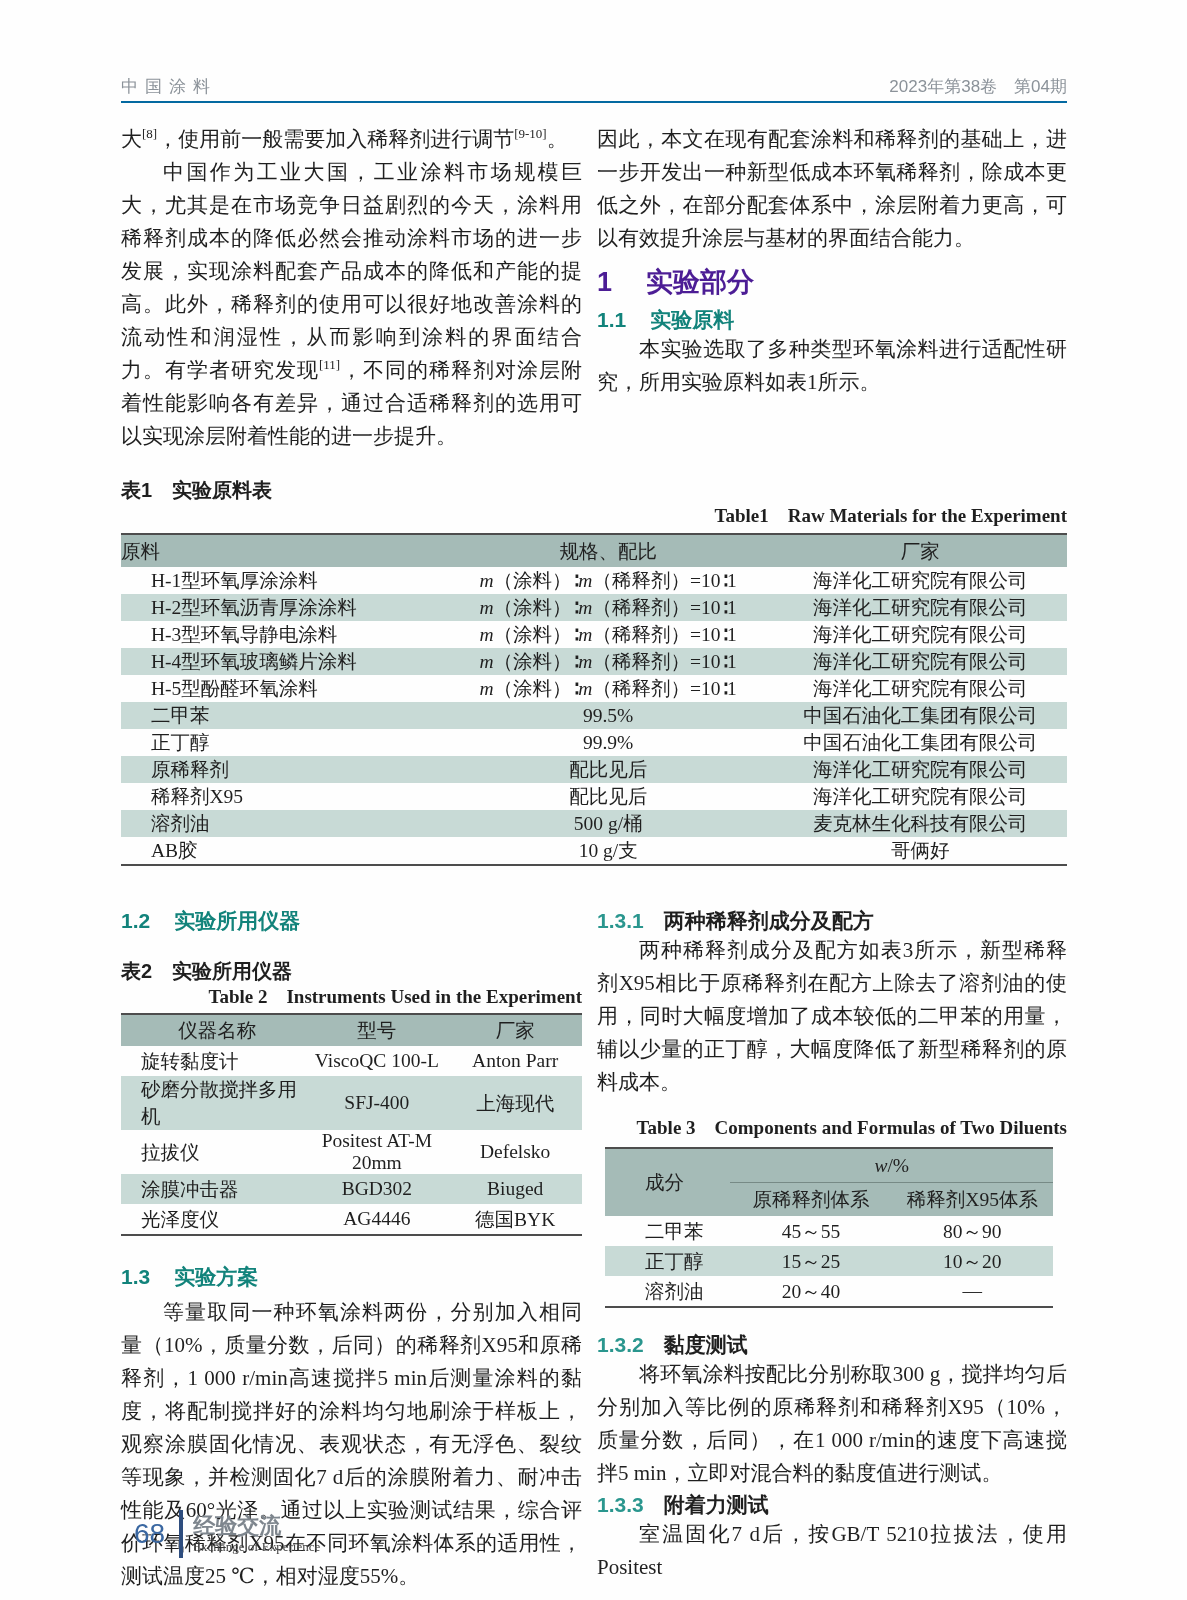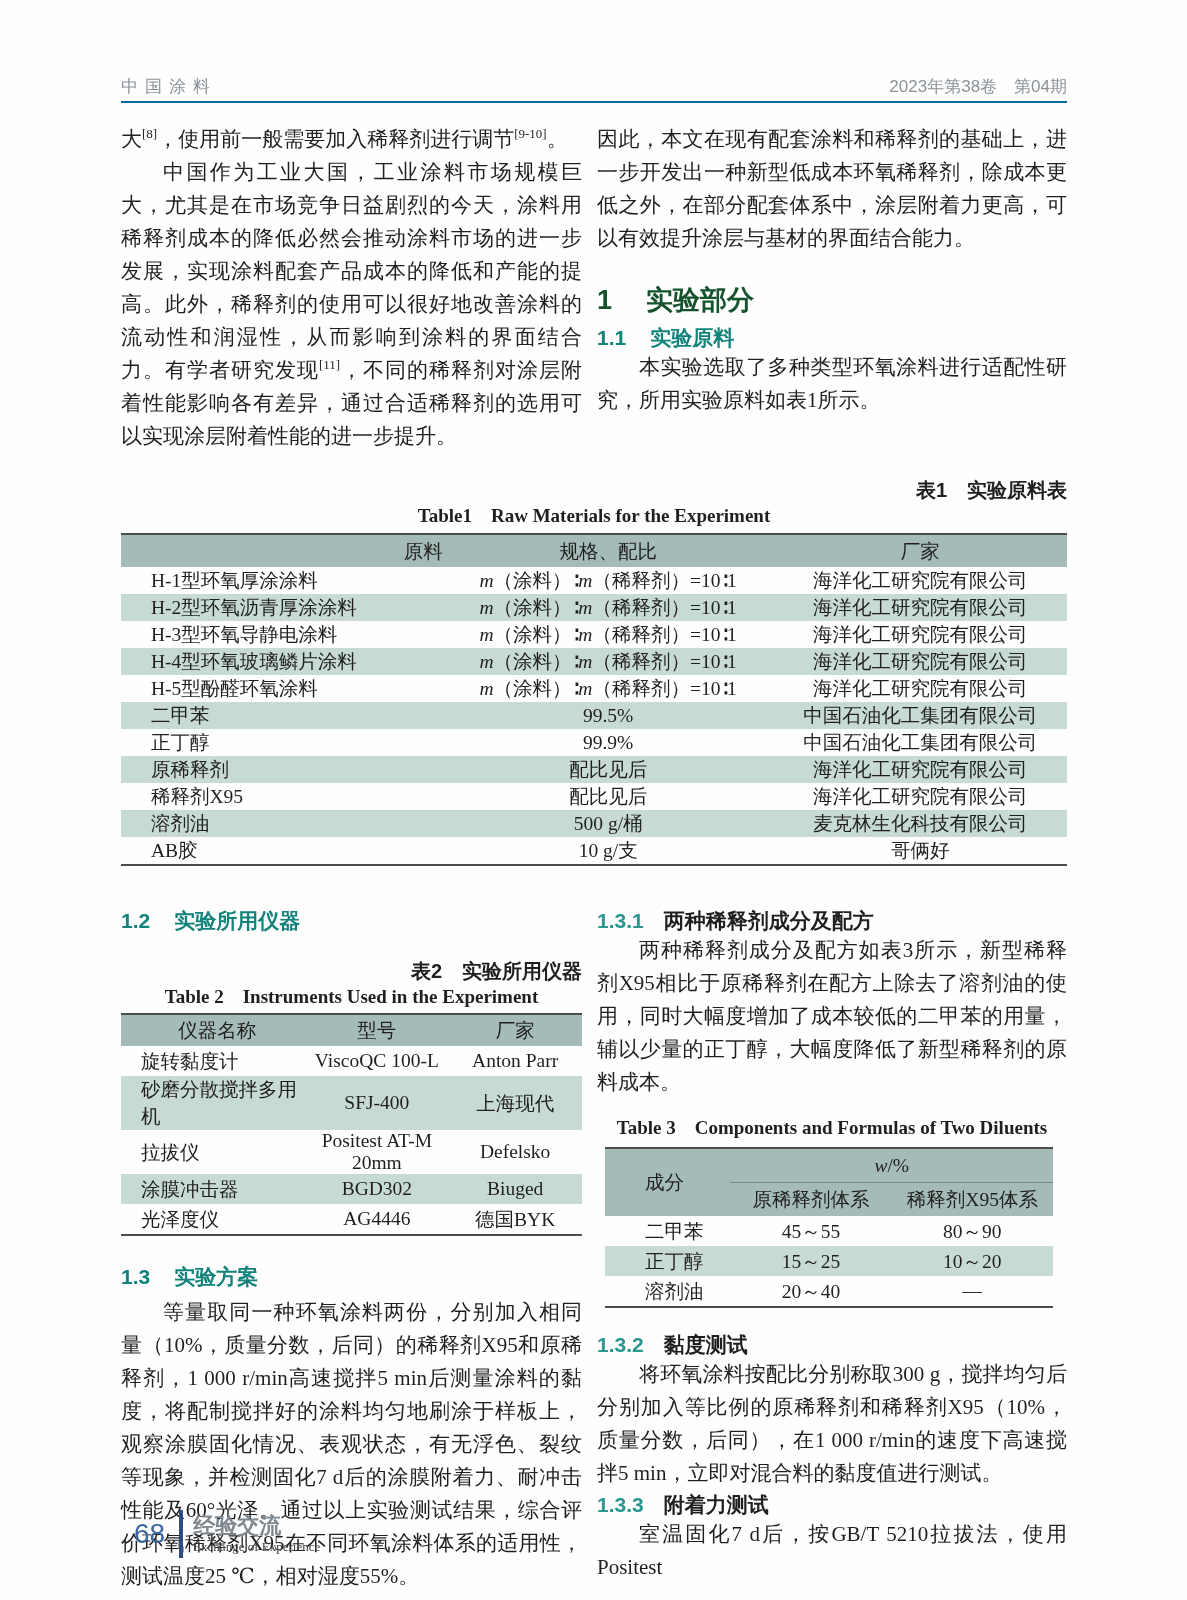--- a/index.html
+++ b/index.html
@@ -20,58 +20,58 @@
   .journal { letter-spacing:7px; }
   
   .top-grid { display:grid; grid-template-columns:461px 470px; column-gap:15px; margin-top:20px; }
   .bottom-grid { display:grid; grid-template-columns:461px 470px; column-gap:15px; margin-top:42px; }
   p.body { font-size:21px; line-height:33px; text-align:justify; margin:0; }
   p.indent { text-indent:2em; }
   .sup { font-size:13px; vertical-align:super; line-height:0; }
   
   .h1 {
     font-family:"Liberation Sans","DejaVu Sans",sans-serif;
-    color:#14532d; font-size:27px; font-weight:bold;
-    margin:28px 0 0 0; line-height:34px;
+    color:#4c1d95; font-size:27px; font-weight:bold;
+    margin:10px 0 0 0; line-height:34px;
   }
   .h1 .num { margin-right:34px; }
   .h2 {
     font-family:"Liberation Sans","DejaVu Sans",sans-serif;
     color:#12837b; font-size:21px; font-weight:bold;
     margin:8px 0 0 0; line-height:26px;
   }
   .h2 .num { margin-right:24px; }
   .h3 { font-size:21px; margin:0; line-height:26px; font-weight:600; }
   .h3 .num {
     font-family:"Liberation Sans","DejaVu Sans",sans-serif;
     color:#2a968e; font-weight:bold; margin-right:20px;
   }
   .mt24 { margin-top:24px; } .mt28 { margin-top:28px; } .mt2 { margin-top:2px; }
   .para-after-h { margin-top:0; }
   
   .cap-cn {
-    text-align:right; font-size:20px; font-weight:bold;
+    text-align:left; font-size:20px; font-weight:bold;
     font-family:"Liberation Sans","DejaVu Sans",sans-serif; line-height:26px;
   }
   .cap-en {
-    text-align:center; font-size:19px; font-weight:bold;
+    text-align:right; font-size:19px; font-weight:bold;
     font-family:"Liberation Serif","DejaVu Serif",serif; line-height:26px;
   }
   
   table {
     border-collapse:collapse; font-size:19.5px;
     border-top:2px solid #4d4d4d; border-bottom:2px solid #4d4d4d;
   }
   th,td { padding:0; font-weight:normal; text-align:center; }
   .tbl1 { width:100%; margin-top:4px; }
   .tbl1 th { background:#a5bbb7; height:32px; }
   .tbl1 td { height:16px; }
   .tbl1 tbody tr:nth-child(even) { background:#c8dad6; }
   .tbl1 .c-mat { width:34%; text-align:left; padding-left:30px; }
-  .tbl1 th.c-mat { text-align:right; padding-left:12px; }
+  .tbl1 th.c-mat { text-align:left; padding-left:0; }
   .tbl1 .c-spec { width:35%; }
   .tbl1 .c-ven { width:31%; }
   .tbl2 { width:100%; margin-top:3px; }
   .tbl2 th { background:#a5bbb7; height:31px; }
   .tbl2 td { height:30px; }
   .tbl2 tbody tr:nth-child(even) { background:#c8dad6; }
   .tbl2 .c-name { width:40%; text-align:left; padding-left:20px; }
   .tbl2 th.c-name { text-align:center; padding-left:8px; }
   .tbl2 .c-model { width:31%; }
   .tbl2 .c-ven { width:29%; }

